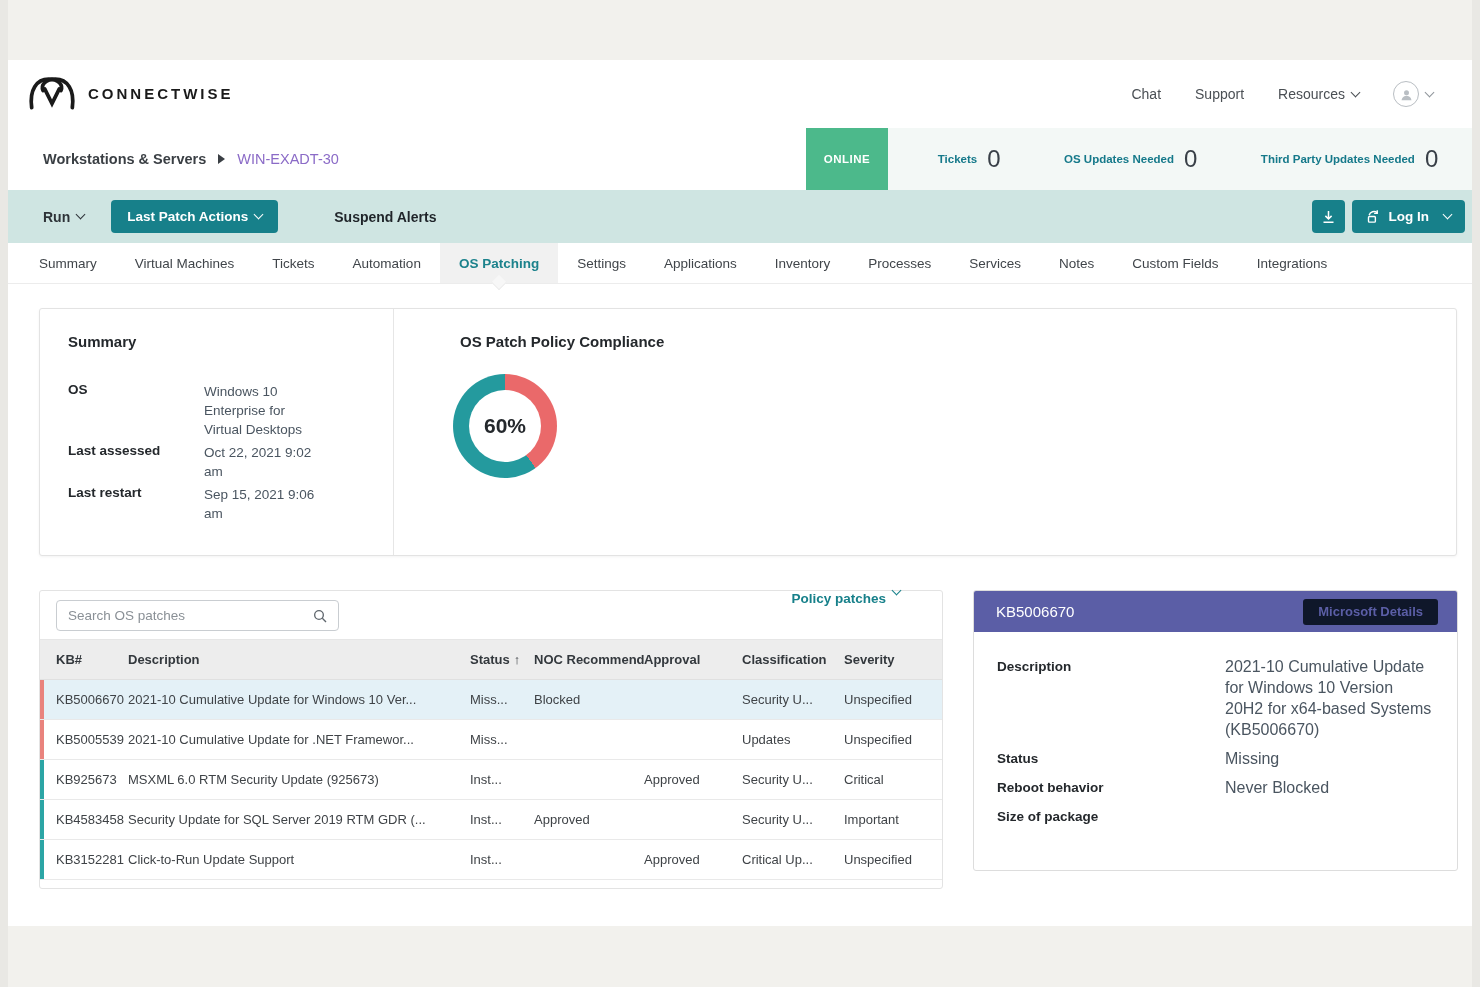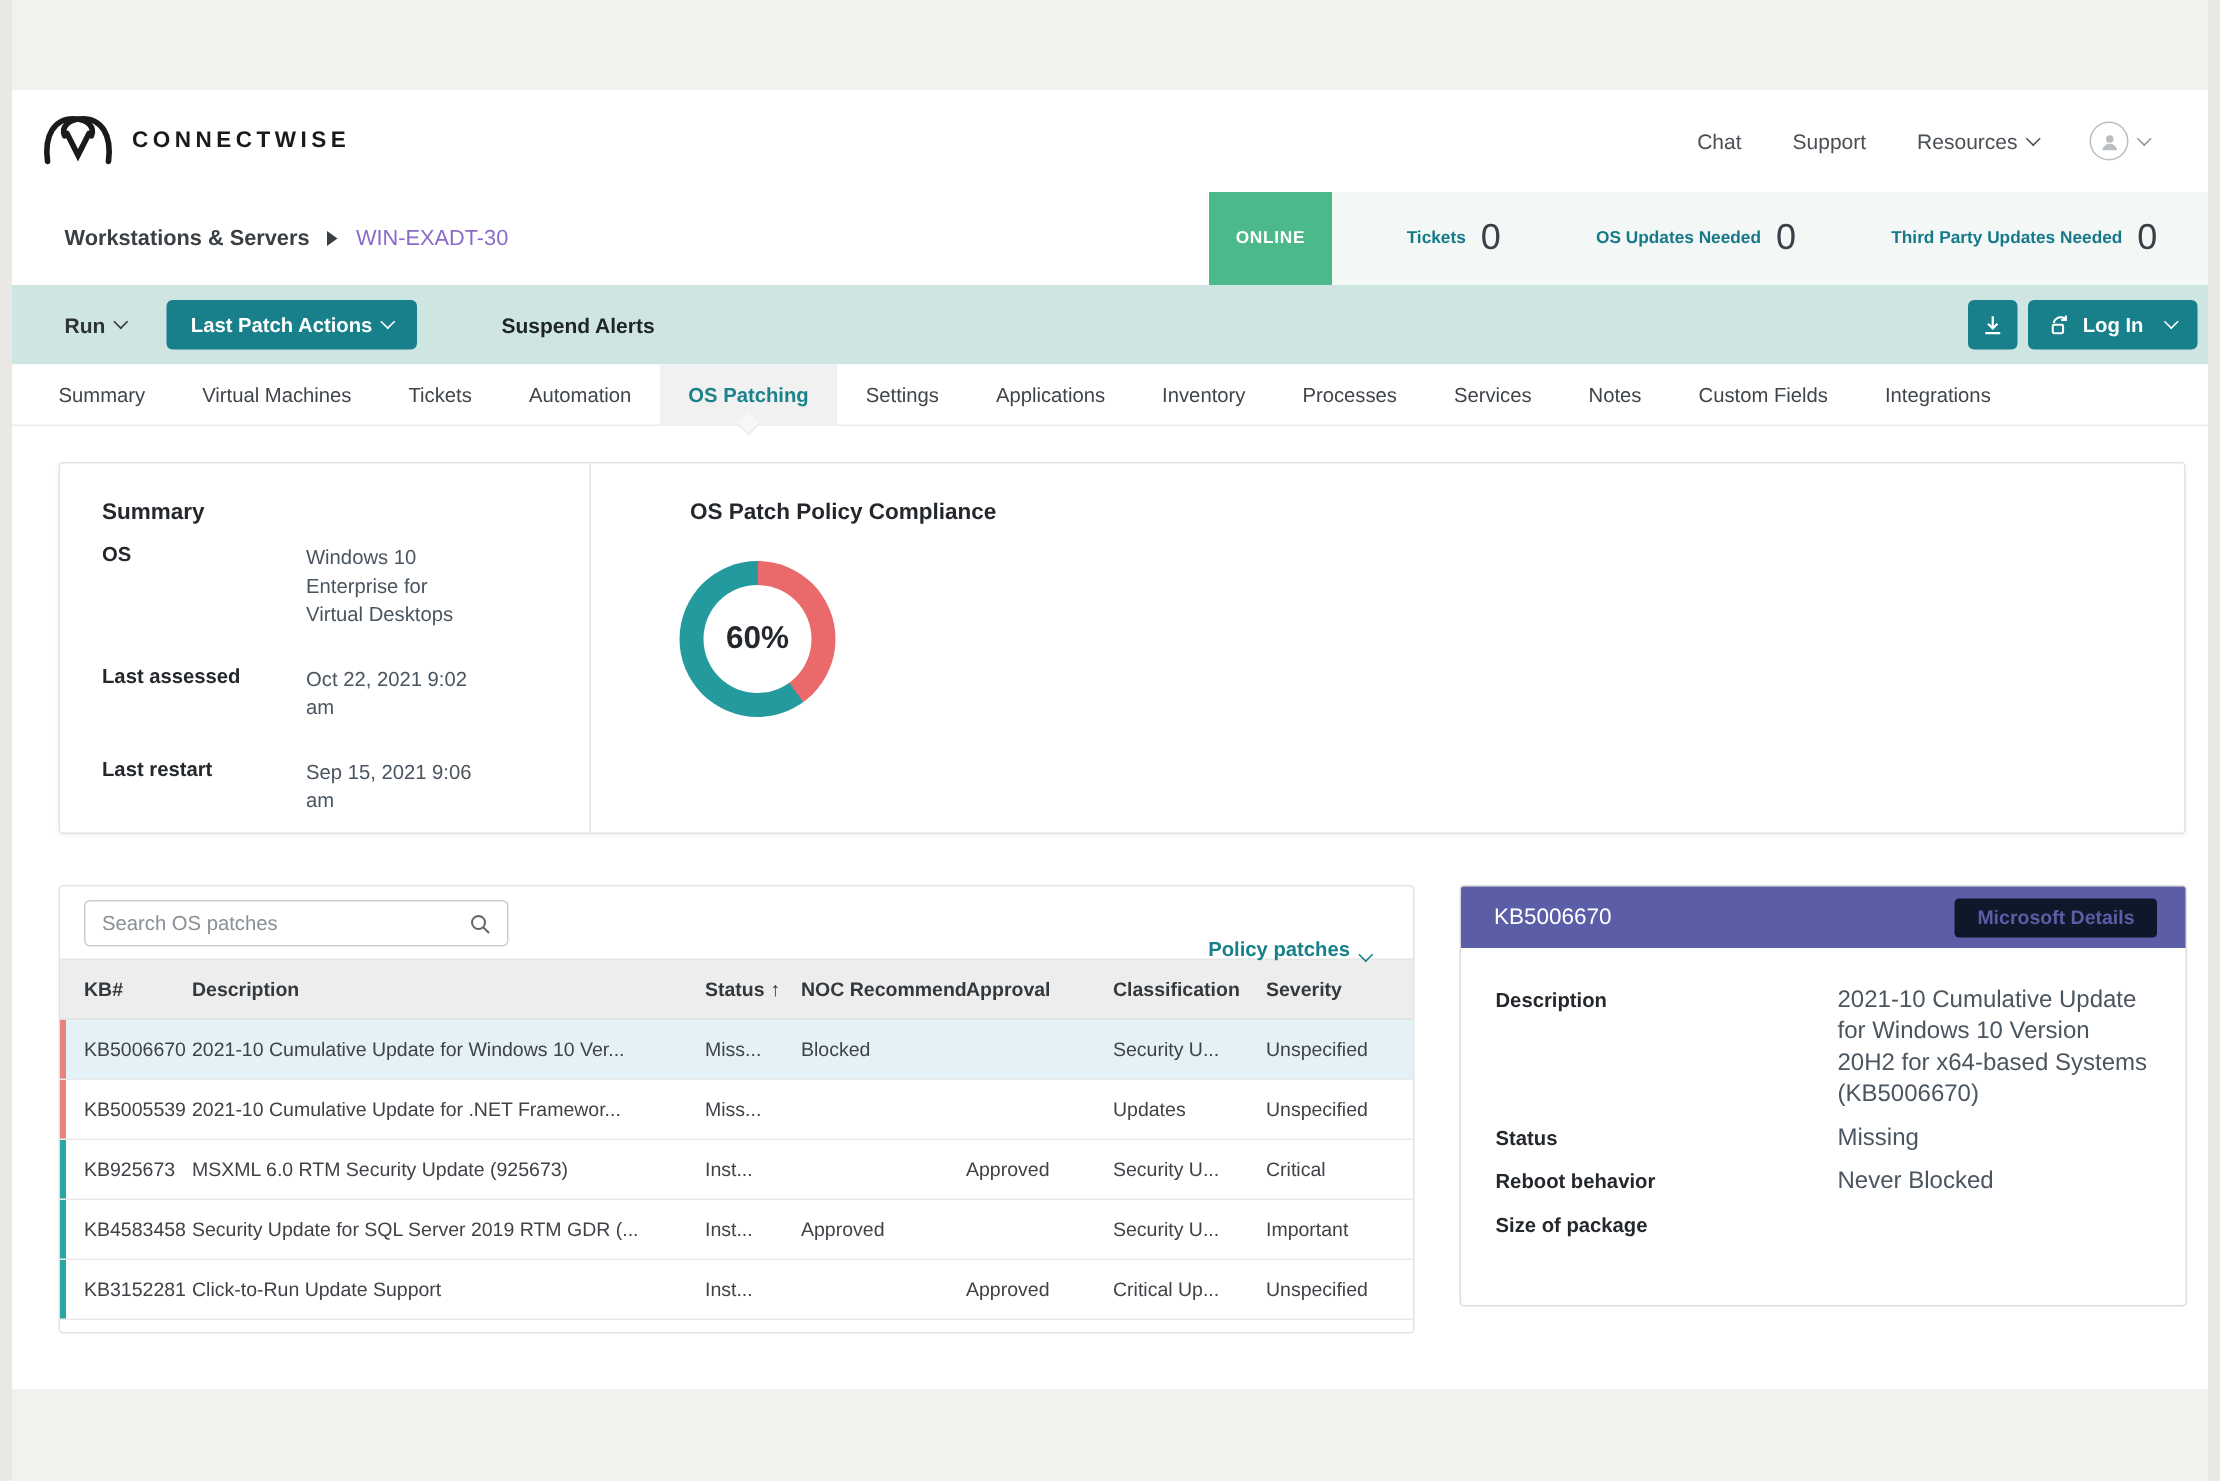--- a/index.html
+++ b/index.html
@@ -47,42 +47,42 @@
   
   #tabbar { position:absolute; top:243px; left:0; width:1480px; height:41px; background:#fff; border-bottom:1px solid #ececec; display:flex; align-items:stretch; padding-left:12px; }
   .tab { position:relative; display:flex; align-items:center; padding:0 19px; font-size:13.5px; color:#40454a; cursor:pointer; white-space:nowrap; }
   .tab.active { background:#f1f1f1; color:#1c828c; font-weight:bold; }
   .tab.active::after { content:""; position:absolute; left:50%; bottom:-5px; width:10px; height:10px; background:#f7f7f7; border:1px solid #ececec; border-top:none; border-left:none; transform:translateX(-50%) rotate(45deg); }
 
   
   #top-card { position:absolute; left:31px; top:308px; width:1418px; height:248px; background:#fff; border:1px solid #e3e3e3; border-radius:3px; box-shadow:0 1px 3px rgba(0,0,0,.05); }
   #summary-col { position:absolute; left:0; top:0; width:354px; height:100%; border-right:1px solid #e6e6e6; padding:24px 28px; }
   .card-title { font-size:15px; font-weight:bold; color:#24282c; }
-  .kv-grid { margin-top:12px; display:grid; grid-template-columns:136px 120px; row-gap:24px; }
+  .kv-grid { margin-top:32px; display:grid; grid-template-columns:136px 120px; row-gap:4px; }
   .kv-label { font-size:13.5px; font-weight:bold; color:#24282c; }
   .kv-value { font-size:13.5px; color:#4a5560; line-height:19px; }
   #compliance-col { position:absolute; left:355px; top:0; right:0; height:100%; padding:24px 0 0 65px; }
   #donut-wrap { position:absolute; left:413px; top:65px; width:104px; height:104px; }
   #donut { width:104px; height:104px; border-radius:50%; position:relative; }
   #donut::after { content:""; position:absolute; left:16px; top:16px; width:72px; height:72px; background:#fff; border-radius:50%; }
   #donut-center { position:absolute; left:0; top:0; width:104px; height:104px; display:flex; align-items:center; justify-content:center; font-size:21px; font-weight:bold; color:#24282c; z-index:2; }
   #legend { position:absolute; left:550px; top:65px; display:flex; flex-direction:column; gap:13px; }
   .legend-item { display:flex; align-items:center; gap:15px; font-size:13.5px; }
   .legend-dot { width:11px; height:11px; border-radius:50%; flex:0 0 auto; }
   .legend-link { color:#3c7dd9; cursor:pointer; }
   .legend-plain { color:#344563; }
 
   
   #patches-panel { position:absolute; left:31px; top:590px; width:904px; height:299px; background:#fff; border:1px solid #e3e3e3; border-radius:3px; }
   #patches-toolbar { position:relative; height:49px; border-bottom:1px solid #e6e6e6; }
   #search-box { position:absolute; left:16px; top:9px; width:283px; height:31px; border:1px solid #c9cdd1; border-radius:4px; display:flex; align-items:center; }
   #search-input { flex:1; border:none; outline:none; background:transparent; font-family:inherit; font-size:13.5px; color:#3a3f44; padding:0 6px 0 11px; }
   #search-input::placeholder { color:#8a9096; }
   #search-icon { margin-right:10px; color:#5f666d; display:flex; }
-  #policy-filter { position:absolute; right:28px; top:0; height:49px; display:flex; align-items:flex-end; font-size:13.5px; font-weight:bold; color:#17808a; cursor:pointer; }
+  #policy-filter { position:absolute; right:42px; top:0; height:49px; display:flex; align-items:flex-start; font-size:13.5px; font-weight:bold; color:#17808a; cursor:pointer; }
 
   .patch-grid { display:grid; grid-template-columns:72px 342px 64px 110px 98px 102px 1fr; align-items:center; padding-left:16px; }
   #patch-header { height:40px; background:#ededed; font-size:13px; font-weight:bold; color:#33383d; border-bottom:1px solid #e0e0e0; }
   .hdr-cell { white-space:nowrap; overflow:hidden; }
   .hdr-status { overflow:visible; display:flex; align-items:center; gap:4px; }
   .patch-row { position:relative; height:40px; font-size:13px; color:#3f4347; border-bottom:1px solid #e9e9e9; cursor:pointer; background:#fff; }
   .patch-row::before { content:""; position:absolute; left:0; top:0; bottom:0; width:4px; }
   .patch-row.accent-missing::before { background:#e9837d; }
   .patch-row.accent-installed::before { background:#2ba5a5; }
   .patch-row.selected { background:#e4f1f7; }

